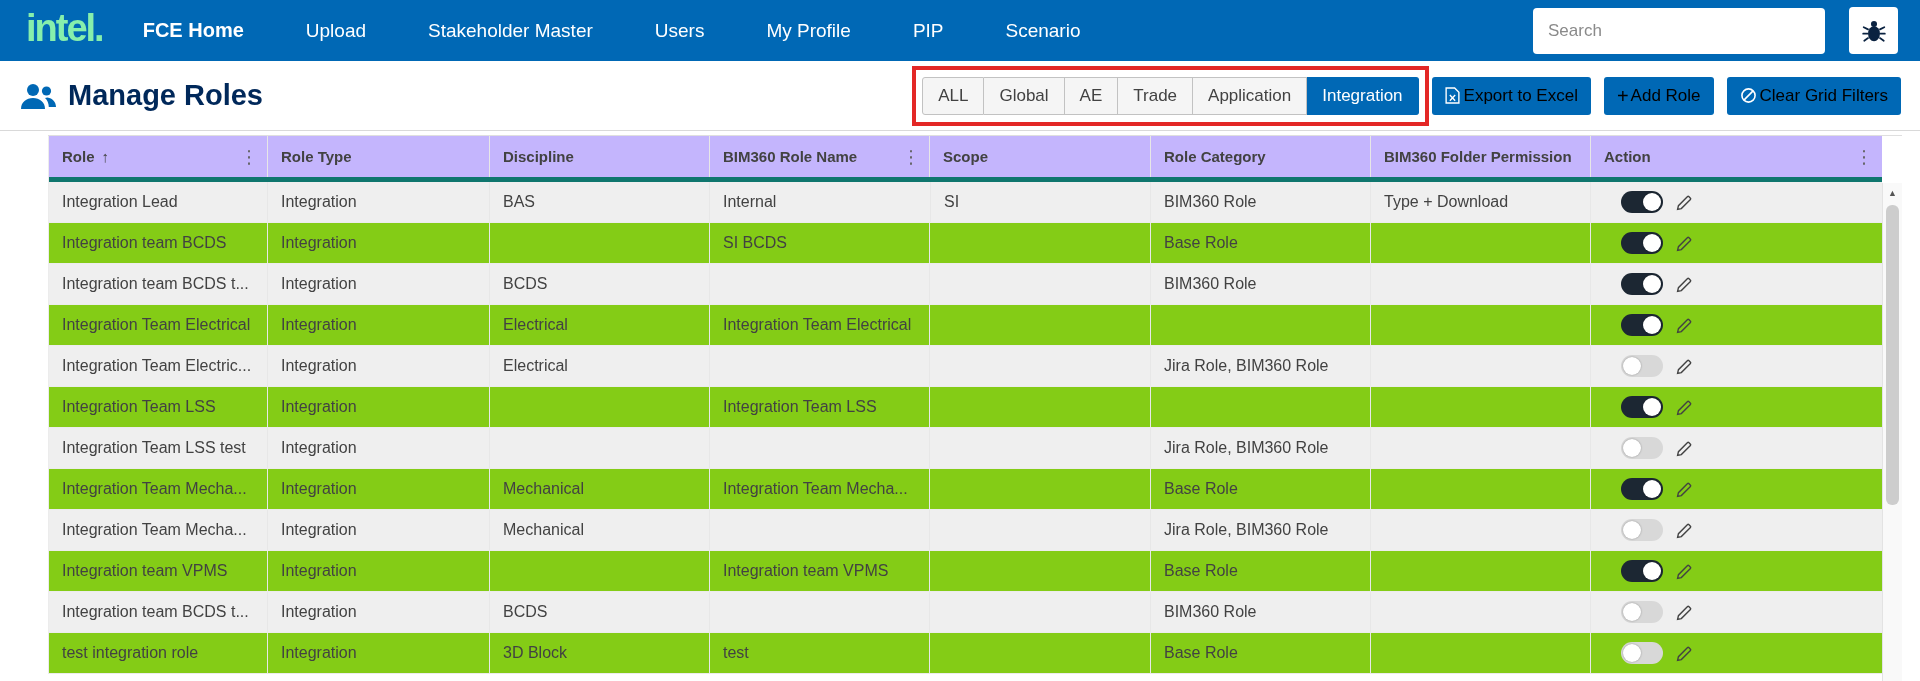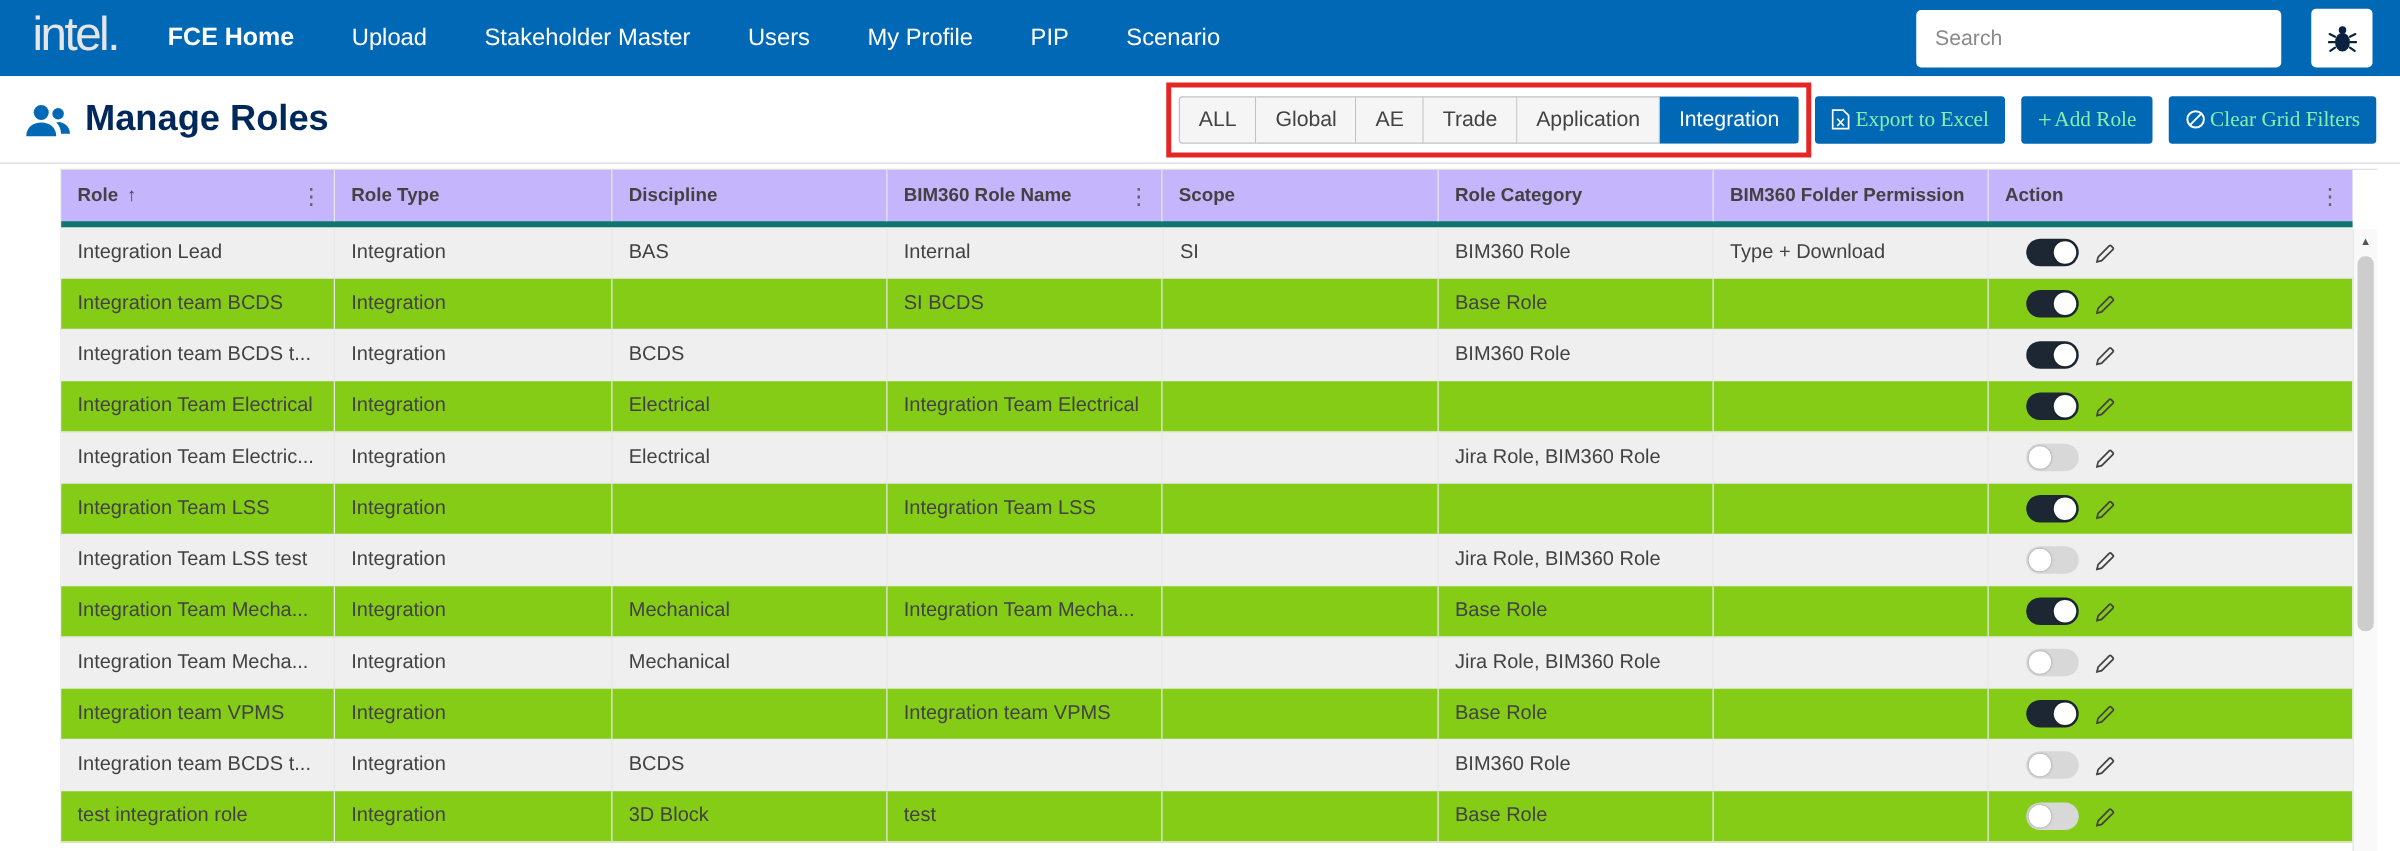--- a/index.html
+++ b/index.html
@@ -1,23 +1,23 @@
 <!DOCTYPE html>
 <html><head>
 <meta charset="utf-8">
 <style>
   *{box-sizing:border-box;margin:0;padding:0}
   html,body{width:1920px;height:681px;overflow:hidden;background:#fff;
     font-family:"Liberation Sans",sans-serif;color:#424242}
 
   
   .topnav{height:61px;background:#0068b5;display:flex;align-items:center;padding:0 22px 0 26px}
-  .logo{color:#e5e5e5;font-size:38px;font-weight:400;letter-spacing:-2px;line-height:1;
+  .logo{color:#86efac;font-size:38px;font-weight:700;letter-spacing:-2px;line-height:1;
     margin-right:40px;padding-bottom:6px;cursor:pointer}
-  .main-nav{display:flex;align-items:center;gap:46px}
+  .main-nav{display:flex;align-items:center;gap:62px}
   .nav-item{color:#fff;font-size:19px;text-decoration:none;cursor:pointer;white-space:nowrap}
   .nav-item.brand{font-weight:700;font-size:20px}
   .nav-right{margin-left:auto;display:flex;align-items:center;gap:24px}
   .search{width:292px;height:46px;border:none;border-radius:4px;font-size:17px;padding:0 15px;
     color:#333;outline:none;font-family:inherit}
   .search::placeholder{color:#8a8a8a}
   .bug-btn{width:49px;height:47px;background:#fff;border:none;border-radius:4px;
     display:flex;align-items:center;justify-content:center;cursor:pointer}
 
   
@@ -30,22 +30,22 @@
   .filter-wrap{position:relative}
   .filter-group{display:flex}
   .filter-btn{height:38px;padding:0 15px;font-size:17px;background:#f5f5f5;color:#424242;
     border:1px solid #c2c2c2;border-left-width:0;cursor:pointer;font-family:inherit;white-space:nowrap}
   .filter-btn:first-child{border-left-width:1px;border-radius:3px 0 0 3px}
   .filter-btn:last-child{border-radius:0 3px 3px 0}
   .filter-btn.active{background:#0068b5;border-color:#0068b5;color:#fff}
   .annotation{position:absolute;left:-10px;right:-10px;top:-11px;bottom:-11px;
     border:4px solid #e32726;pointer-events:none;z-index:5}
 
-  .btn{height:38px;background:#0068b5;color:#86efac;border:none;border-radius:3px;font-size:17px;
-    display:flex;align-items:center;gap:4px;padding:0 13px;cursor:pointer;font-family:Liberation Serif, serif;white-space:nowrap}
+  .btn{height:38px;background:#0068b5;color:#000000;border:none;border-radius:3px;font-size:17px;
+    display:flex;align-items:center;gap:4px;padding:0 13px;cursor:pointer;font-family:Liberation Sans, sans-serif;white-space:nowrap}
   .btn .ico{display:flex;align-items:center}
   .plus-glyph{font-size:20px;line-height:1;font-weight:400}
 
   
   .grid{margin:4px 18px 0 48px;position:relative;height:546px;overflow:hidden;
     border-top:1px solid #dfdfdf}
   .grid-main{margin-right:20px;border-left:1px solid #ececec}
   .grid-header{display:flex;height:46px;border-bottom:5px solid #0f766e;background:#c4b5fd}
   .gh-cell{display:flex;align-items:center;padding:0 13px;font-size:15px;font-weight:700;
     color:#424242;border-right:1px solid #e7e7e7;position:relative;white-space:nowrap;cursor:pointer}

